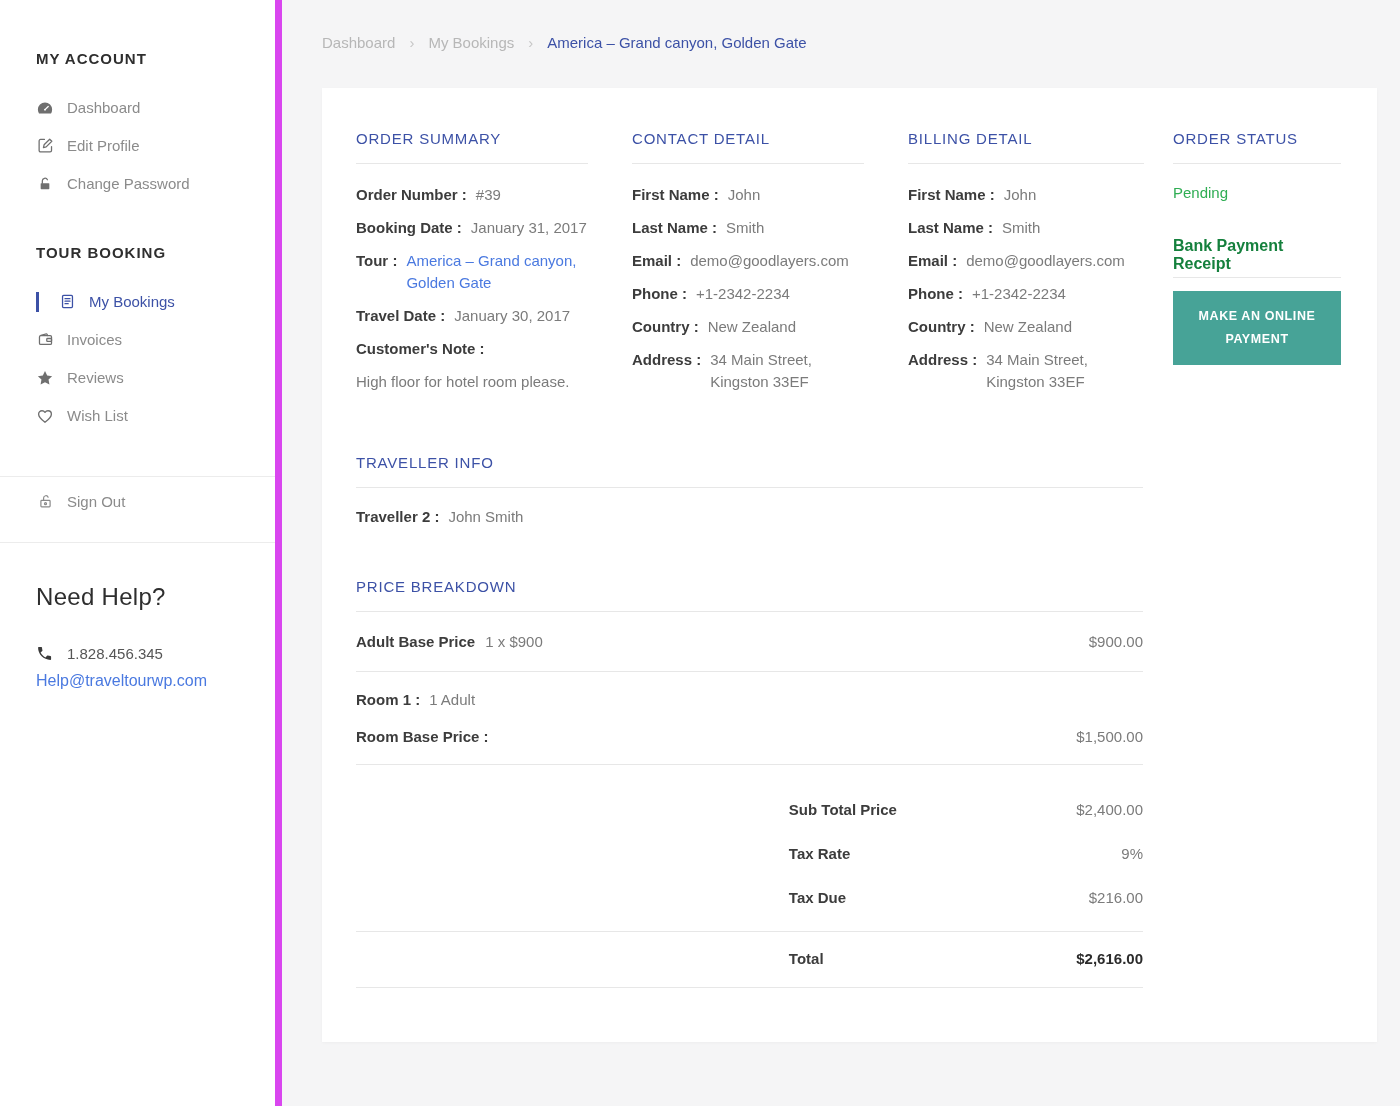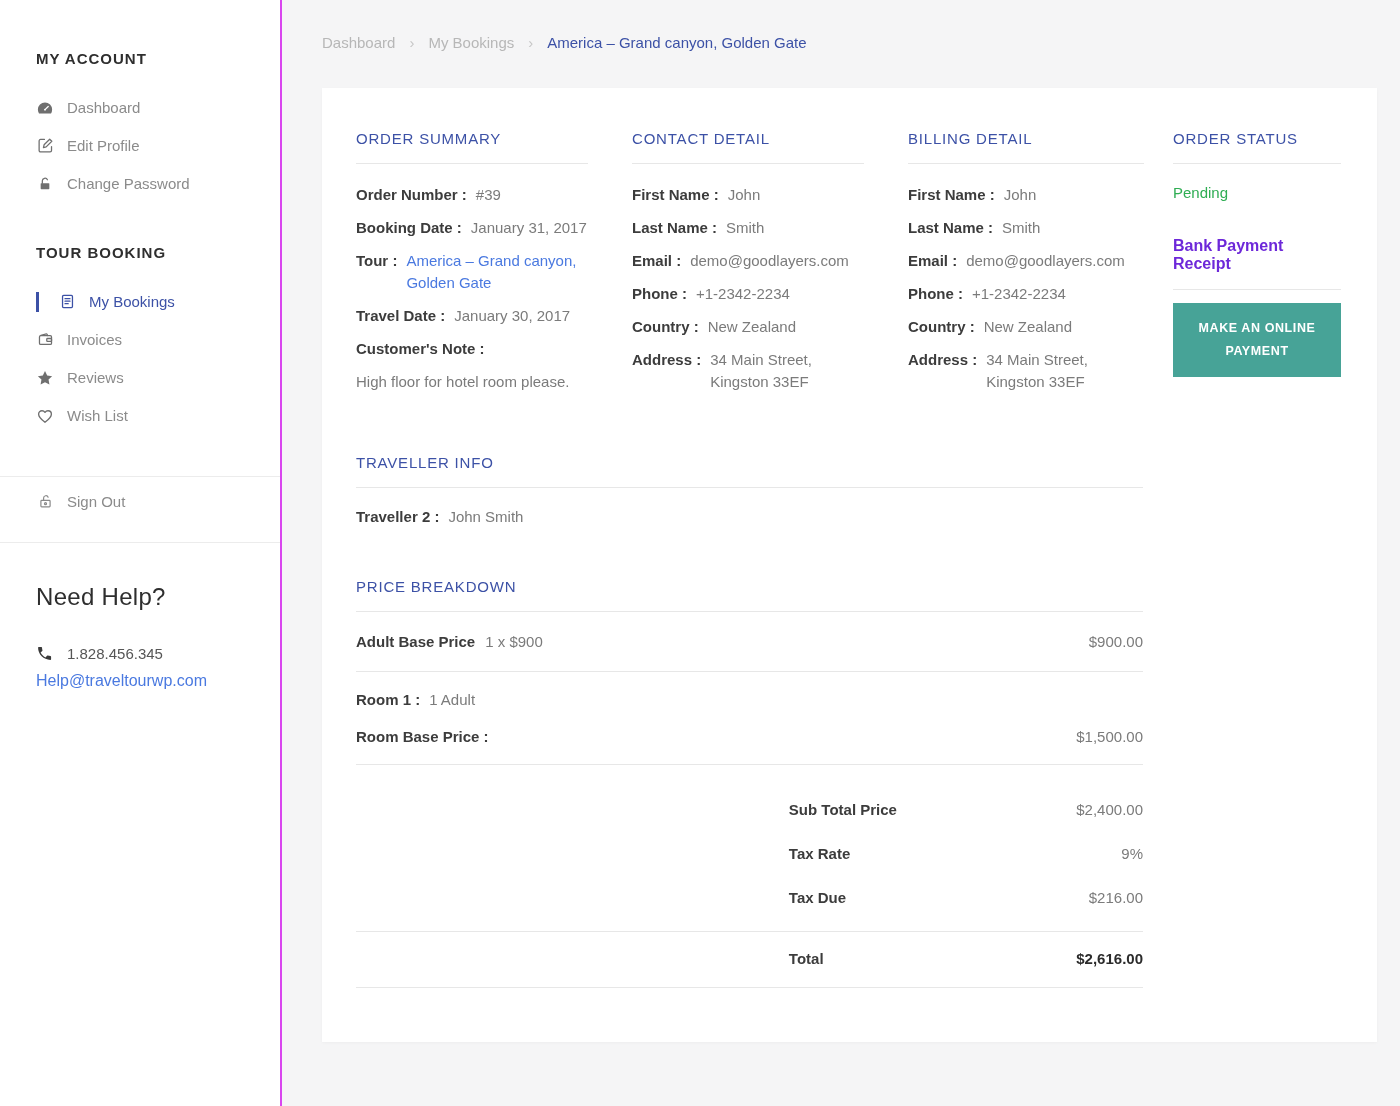--- a/index.html
+++ b/index.html
@@ -18,21 +18,21 @@
   html,body{width:1400px;height:1106px;overflow:hidden}
   body{
     font-family:"Liberation Sans","DejaVu Sans",sans-serif;
     background:var(--bg);
     font-size:15px;
     color:var(--value);
   }
   
   .sidebar{
     position:fixed;left:0;top:0;width:282px;height:1106px;
-    background:#fff;border-right:2px solid #d946ef;
+    background:#fff;border-right:7px solid #d946ef;
   }
   .side-inner{padding:50px 28px 0 36px}
   .side-heading{
     font-size:15px;font-weight:700;color:#2e2e2e;
     letter-spacing:1px;margin-bottom:30px;
   }
   .side-list{list-style:none}
   .side-item{
     display:flex;align-items:center;gap:13px;
     color:var(--side-text);margin-bottom:17px;line-height:21px;
@@ -89,21 +89,21 @@
   .price-left{display:flex;gap:10px}
   .room-block{padding:17px 0 19px}
   .room-block .price-row{padding:6px 0 0}
   .totals{padding:12px 0 22px}
   .tot-row{display:flex;justify-content:space-between;padding-left:55%;margin-top:22px;line-height:22px}
   .total-final{padding:16px 0 17px}
   .total-final .tot-row{margin-top:0}
   .bold-val{color:#2b2b2b;font-weight:700}
   
   .status-pending{display:block;padding-top:20px;color:var(--pending-green);cursor:pointer;text-decoration:none}
-  .receipt-label{margin-top:36px;font-size:16px;font-weight:700;color:#6d28d9;margin-bottom:16px}
+  .receipt-label{margin-top:36px;font-size:16px;font-weight:700;color:#15803d;margin-bottom:4px}
   .btn{
     display:block;width:100%;border:none;color:#fff;
     font-family:inherit;font-size:12.5px;font-weight:700;letter-spacing:.6px;
     line-height:1.85;padding:14px 10px;text-align:center;cursor:pointer;
   }
   .btn-submit{background:var(--submit-button);margin-top:22px}
   .btn-online{background:var(--online-button);margin-top:13px}
   svg{display:block}
 </style>
 </head>

